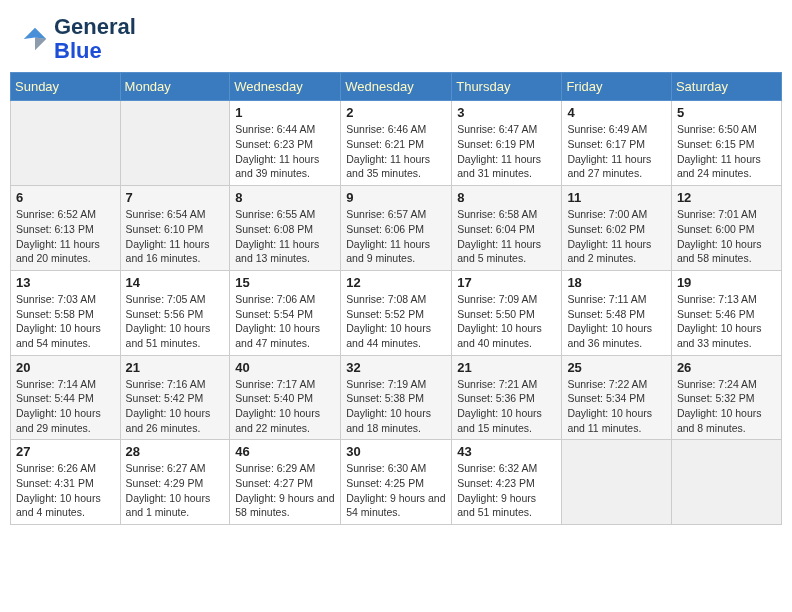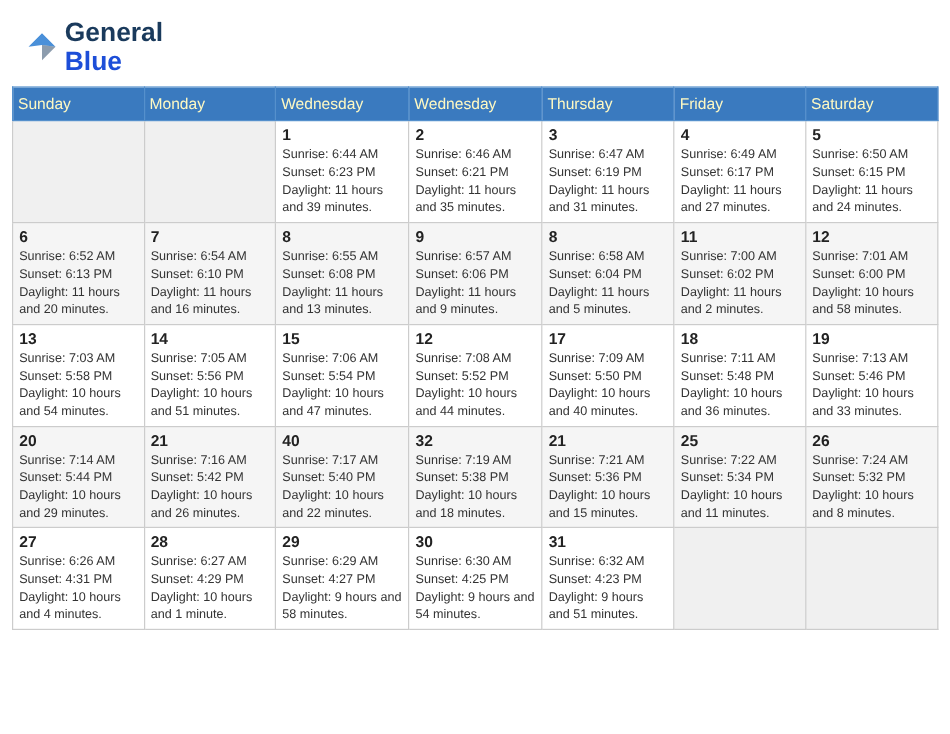--- a/index.html
+++ b/index.html
@@ -239,28 +239,28 @@
       <tr>
         <td>
           <span class="day-num">27</span>
           <div class="day-info">Sunrise: 6:26 AM<br>Sunset: 4:31 PM<br>Daylight: 10 hours and 4 minutes.</div>
         </td>
         <td>
           <span class="day-num">28</span>
           <div class="day-info">Sunrise: 6:27 AM<br>Sunset: 4:29 PM<br>Daylight: 10 hours and 1 minute.</div>
         </td>
         <td>
-          <span class="day-num">29</span>
+          <span class="day-num">46</span>
           <div class="day-info">Sunrise: 6:29 AM<br>Sunset: 4:27 PM<br>Daylight: 9 hours and 58 minutes.</div>
         </td>
         <td>
           <span class="day-num">30</span>
           <div class="day-info">Sunrise: 6:30 AM<br>Sunset: 4:25 PM<br>Daylight: 9 hours and 54 minutes.</div>
         </td>
         <td>
-          <span class="day-num">31</span>
+          <span class="day-num">43</span>
           <div class="day-info">Sunrise: 6:32 AM<br>Sunset: 4:23 PM<br>Daylight: 9 hours and 51 minutes.</div>
         </td>
         <td class="empty-cell"></td>
         <td class="empty-cell"></td>
       </tr>
     </tbody>
 </table>
 
 </body></html>

